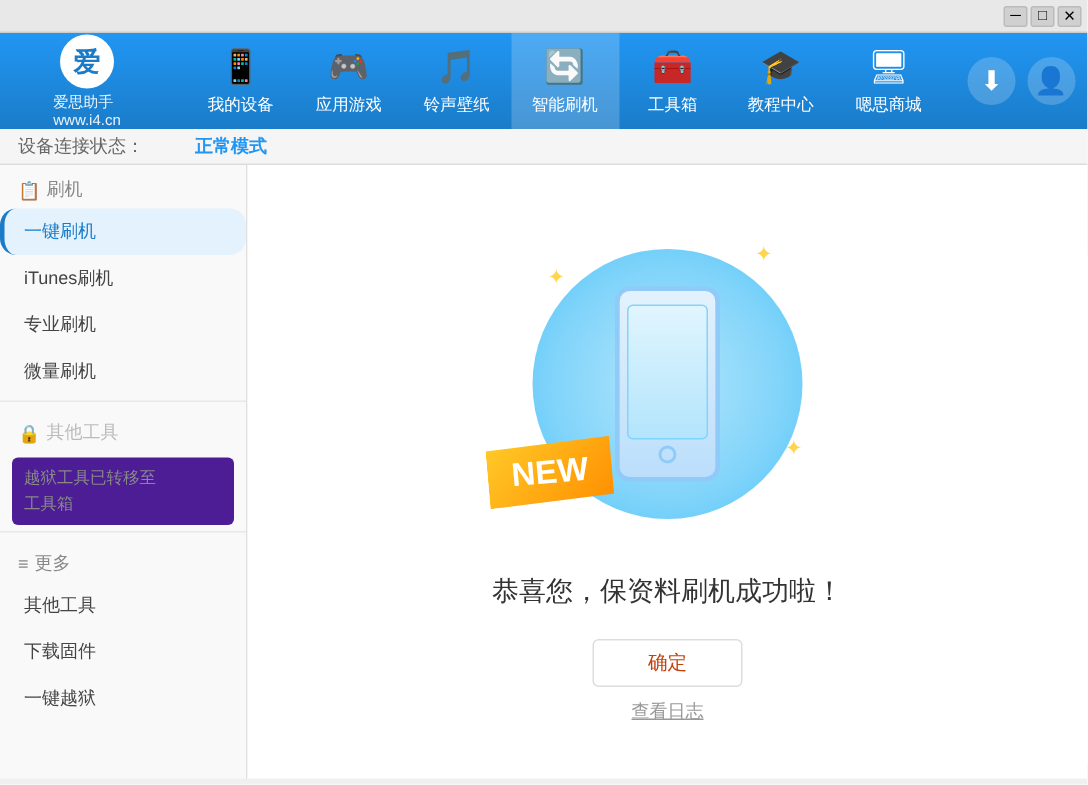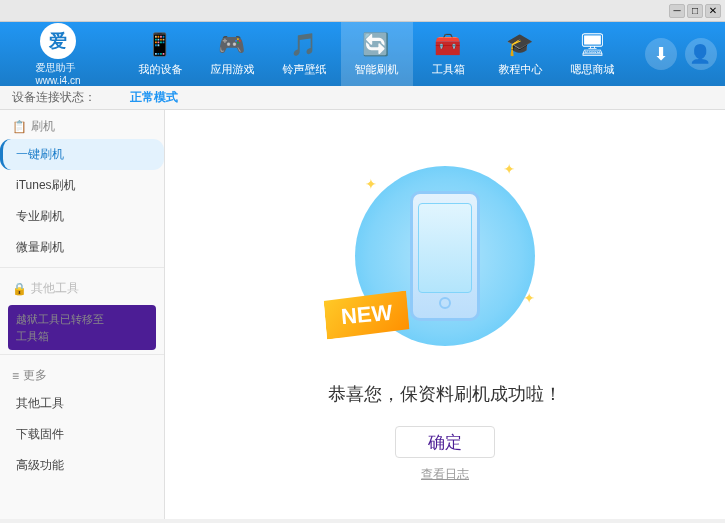--- a/index.html
+++ b/index.html
@@ -184,21 +184,21 @@
     .success-text {
       font-size: 18px; color: #333;
       margin-bottom: 20px;
     }
     .confirm-btn {
       width: 100px; height: 32px;
       background: white;
       border: 1px solid #ddd;
       border-radius: 4px;
       cursor: pointer;
-      font-size: 17px; color: #4c1d95;
+      font-size: 13px; color: #c2410c;
       margin-bottom: 8px;
       display: flex; align-items: center; justify-content: center;
     }
     .secondary-link {
       font-size: 12px; color: #999; cursor: pointer; text-decoration: underline;
     }
   </style>
 </head>
 <body>
 
@@ -290,21 +290,21 @@
       <span>≡</span>
       <span>更多</span>
     </div>
     <div class="sidebar-item">
       <span>其他工具</span>
     </div>
     <div class="sidebar-item">
       <span>下载固件</span>
     </div>
     <div class="sidebar-item">
-      <span>高级功能</span>
+      <span>一键越狱</span>
     </div>
   </div>
 
   <div class="content">
 
     <div class="phone-illustration">
       <div class="phone-bg-circle"></div>
       <div class="phone-device">
         <div class="phone-screen"></div>
         <div class="phone-home-btn"></div>

